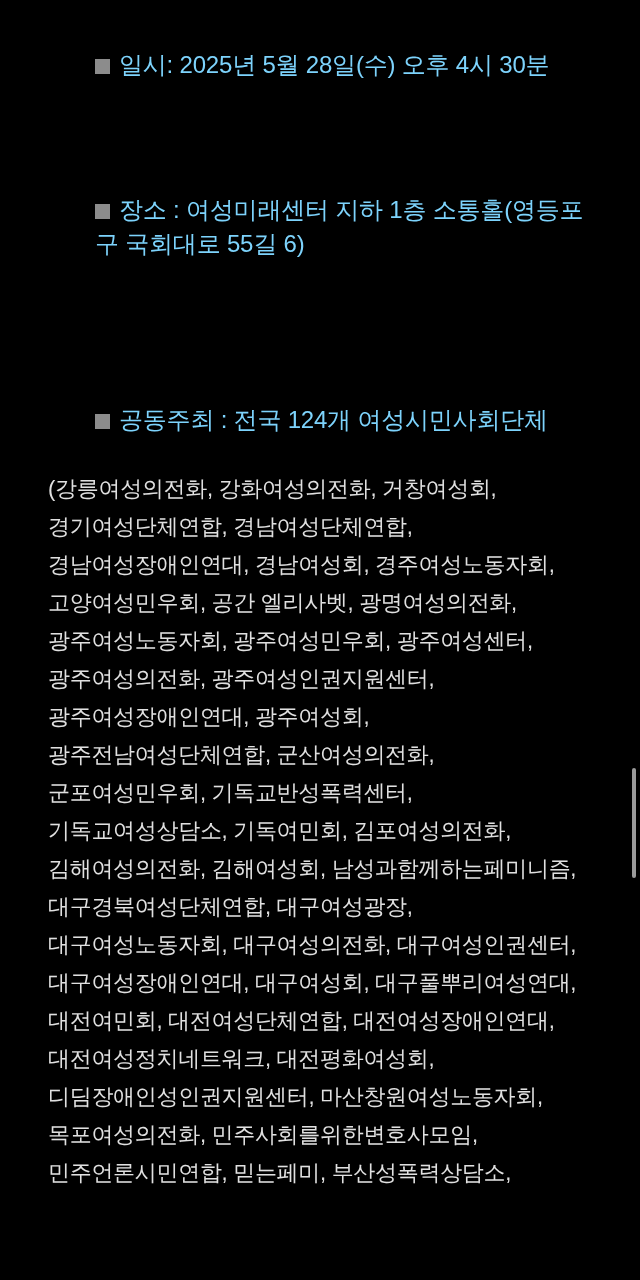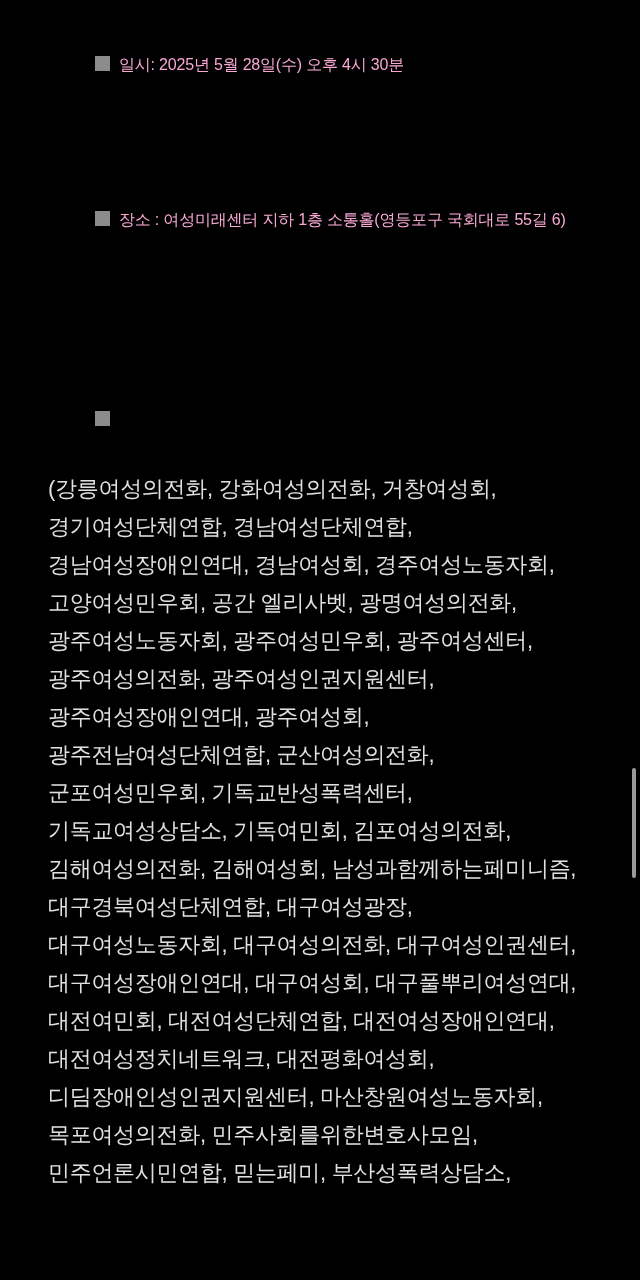--- a/index.html
+++ b/index.html
@@ -21,23 +21,23 @@
     height: 1280px;
     box-sizing: border-box;
     padding: 0 48px;
   }
   .block {
     position: absolute;
     left: 48px;
     right: 36px;
   }
   .heading {
-    font-size: 16px;
+    font-size: 24px;
     line-height: 34px;
-    color: #f9a8d4;
+    color: #7dd3fc;
     letter-spacing: -0.2px;
     padding-left: 47px;
   }
   .bullet {
     display: inline-block;
     width: 15px;
     height: 15px;
     background: #8c8c8c;
     margin-right: 9px;
     position: relative;
@@ -48,21 +48,21 @@
   }
   .body-list {
     font-size: 22px;
     line-height: 38px;
     color: #e0e0e0;
     letter-spacing: -0.3px;
     white-space: pre-wrap;
     word-break: keep-all;
   }
   .h1 { top: 48px; }
-  .h2 { top: 203px; }
+  .h2 { top: 193px; }
   .h3 { top: 403px; }
   .orgs { top: 470px; }
   .scrollbar-track {
     position: absolute;
     right: 4px;
     top: 0;
     width: 4px;
     height: 1280px;
   }
   .scrollbar-thumb {
@@ -82,21 +82,21 @@
 
   <div class="block heading h1">
     <span class="bullet"></span><span class="heading-text">일시: 2025년 5월 28일(수) 오후 4시 30분</span>
   </div>
 
   <div class="block heading h2">
     <span class="bullet"></span><span class="heading-text">장소 : 여성미래센터 지하 1층 소통홀(영등포구 국회대로 55길 6)</span>
   </div>
 
   <div class="block heading h3">
-    <span class="bullet"></span>
+    <span class="bullet"></span><span class="heading-text">공동주최 : 전국 124개 여성시민사회단체</span>
   </div>
 
   <div class="block body-list orgs">(강릉여성의전화, 강화여성의전화, 거창여성회,
 경기여성단체연합, 경남여성단체연합,
 경남여성장애인연대, 경남여성회, 경주여성노동자회,
 고양여성민우회, 공간 엘리사벳, 광명여성의전화,
 광주여성노동자회, 광주여성민우회, 광주여성센터,
 광주여성의전화, 광주여성인권지원센터,
 광주여성장애인연대, 광주여성회,
 광주전남여성단체연합, 군산여성의전화,

